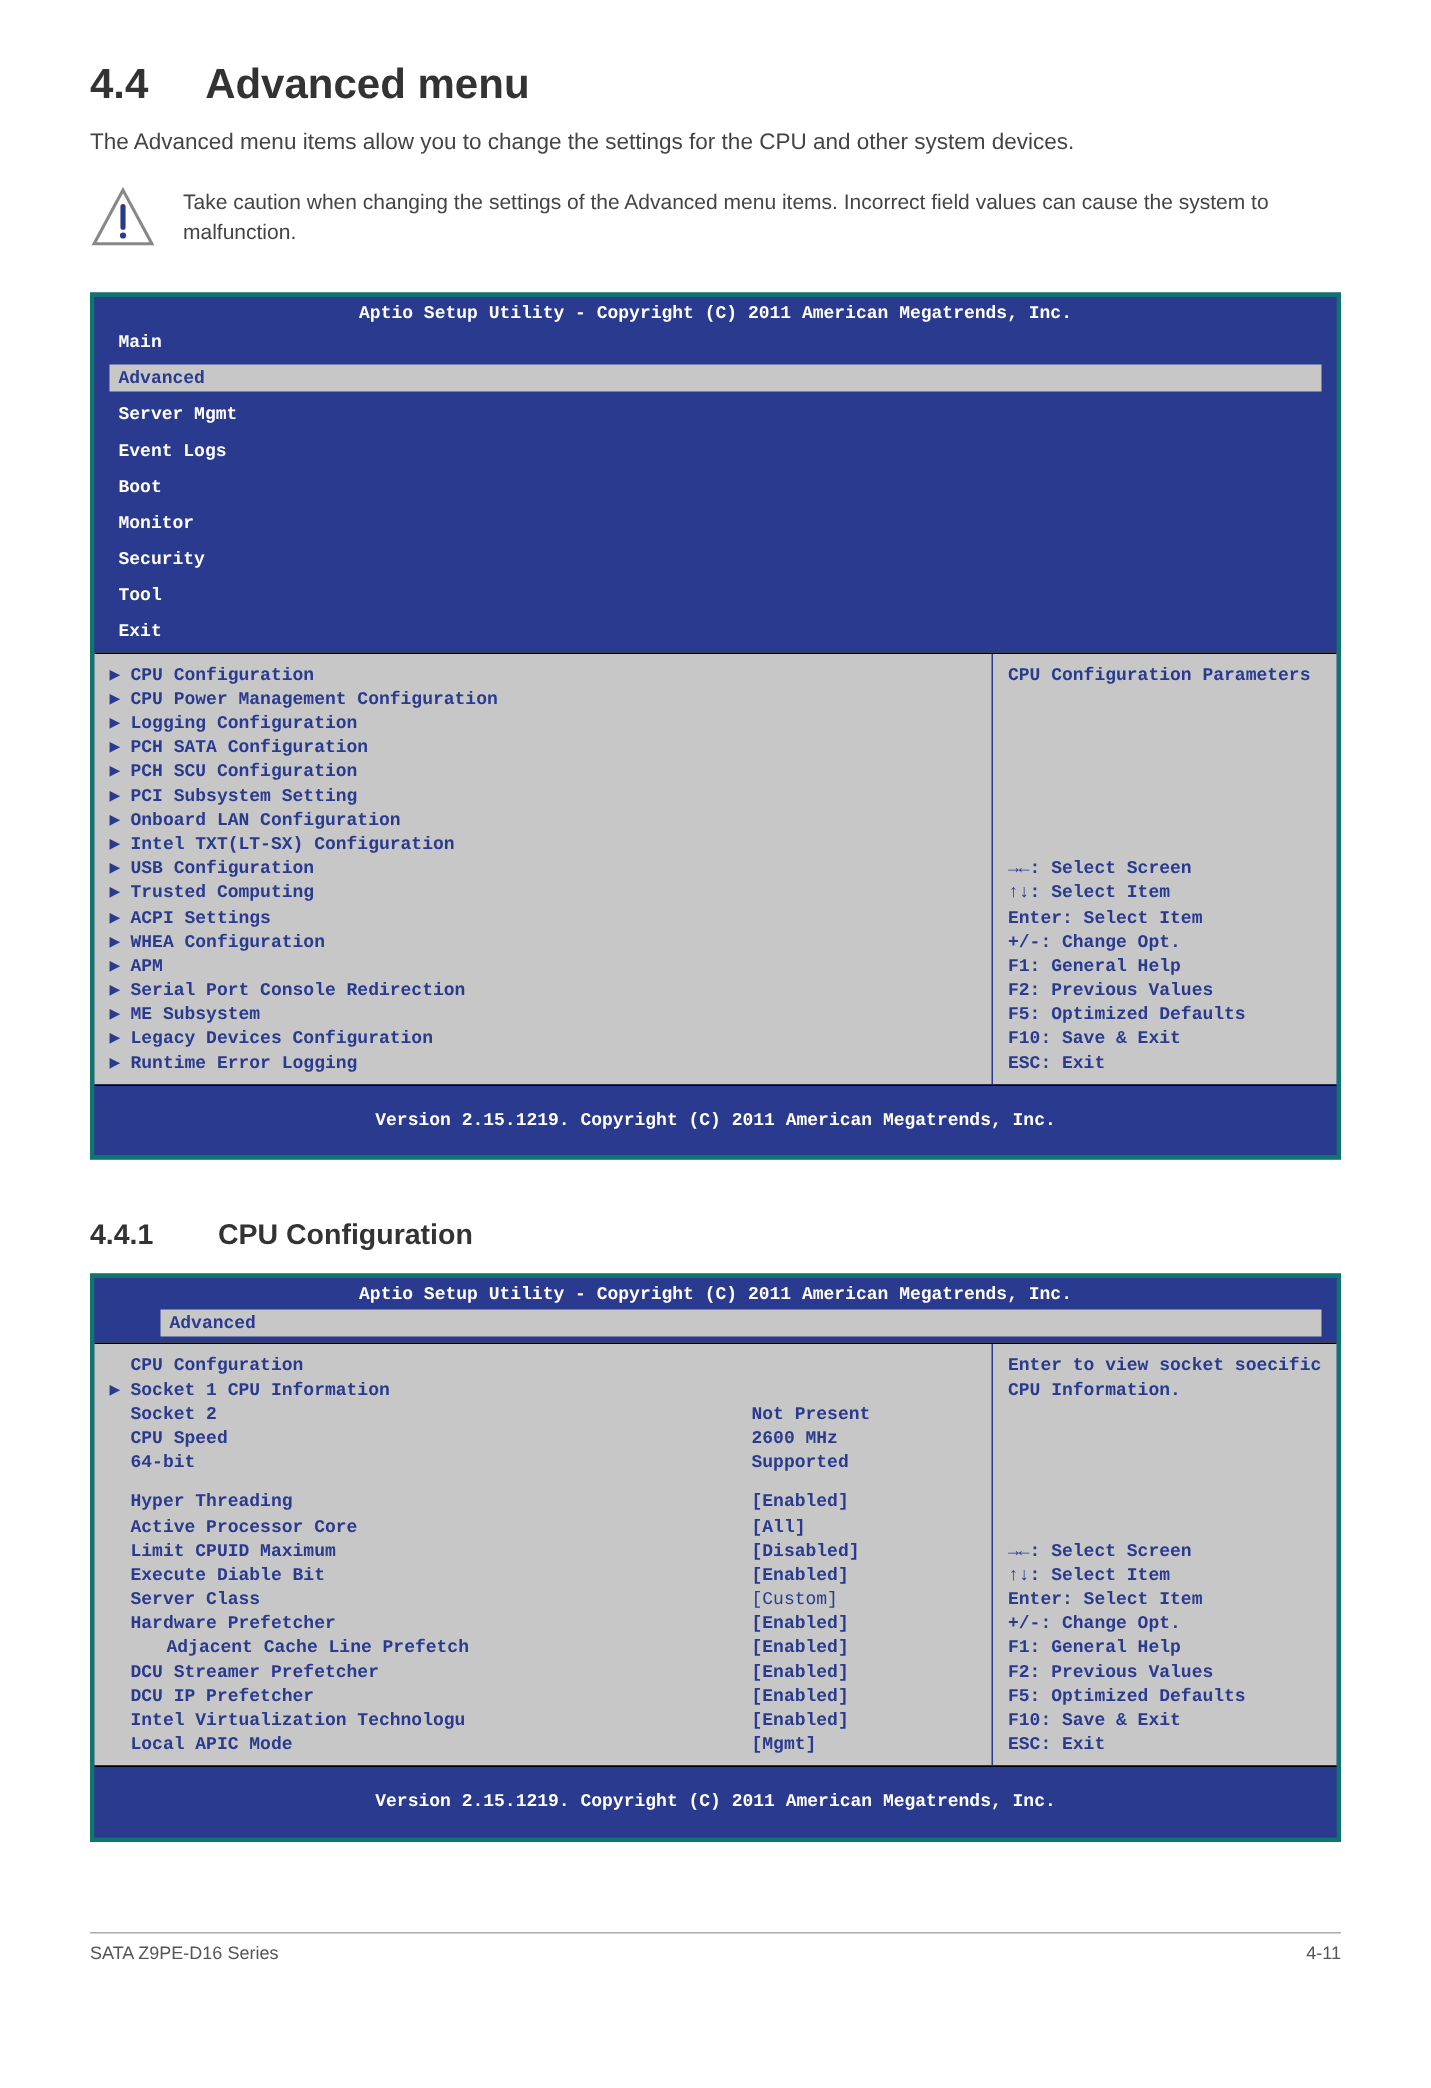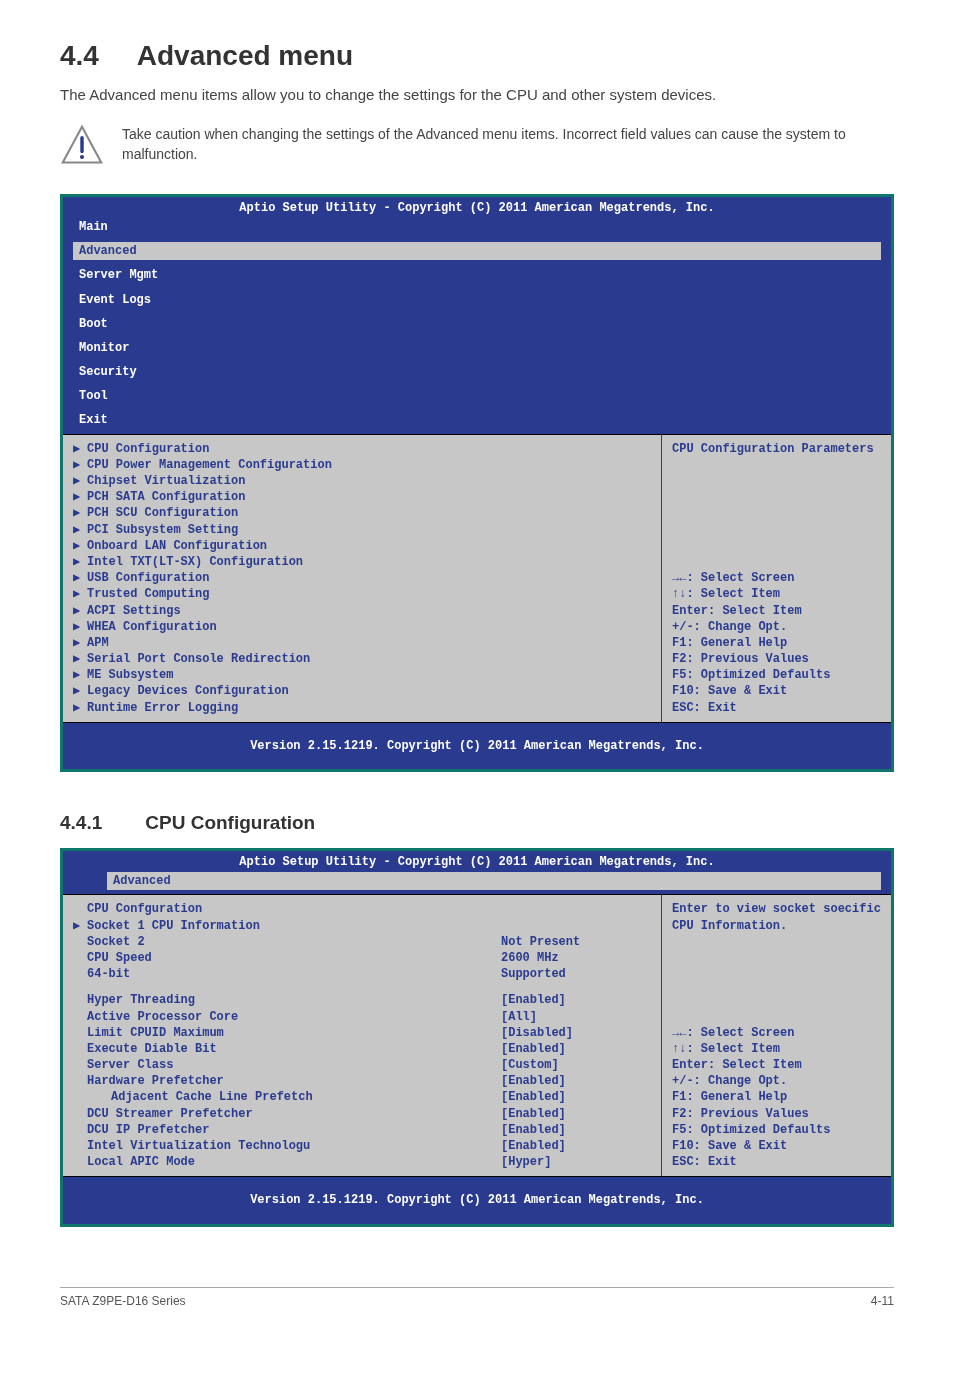--- a/index.html
+++ b/index.html
@@ -128,21 +128,21 @@
         <div class="bios-row">
           <span class="arrow">▶</span>
           <span class="lbl" style="font-weight: bold;">CPU Configuration</span>
         </div>
         <div class="bios-row">
           <span class="arrow">▶</span>
           <span class="lbl" style="font-weight: bold;">CPU Power Management Configuration</span>
         </div>
         <div class="bios-row">
           <span class="arrow">▶</span>
-          <span class="lbl" style="font-weight: bold;">Chipset Virtualization</span>
+          <span class="lbl" style="font-weight: bold;">Logging Configuration</span>
         </div>
         <div class="bios-row">
           <span class="arrow">▶</span>
           <span class="lbl" style="font-weight: bold;">PCH SATA Configuration</span>
         </div>
         <div class="bios-row">
           <span class="arrow">▶</span>
           <span class="lbl" style="font-weight: bold;">PCH SCU Configuration</span>
         </div>
         <div class="bios-row">
@@ -272,21 +272,21 @@
             <span class="val" style="font-weight: bold;">[Disabled]</span>
           </div>
           <div class="bios-row">
             <span class="arrow"></span>
             <span class="lbl" style="font-weight: bold;">Execute Diable Bit</span>
             <span class="val" style="font-weight: bold;">[Enabled]</span>
           </div>
           <div class="bios-row">
             <span class="arrow"></span>
             <span class="lbl" style="font-weight: bold;">Server Class</span>
-            <span class="val" style="font-weight: bold;">[Custom]</span>
+            <span class="val" style="font-weight: normal;">[Custom]</span>
           </div>
           <div class="bios-row">
             <span class="arrow"></span>
             <span class="lbl" style="font-weight: bold;">Hardware Prefetcher</span>
             <span class="val" style="font-weight: bold;">[Enabled]</span>
           </div>
           <div class="bios-row">
             <span class="arrow"></span>
             <span class="lbl" style="font-weight: bold; margin-left: 24px;">Adjacent Cache Line Prefetch</span>
             <span class="val" style="font-weight: bold;">[Enabled]</span>
@@ -302,21 +302,21 @@
             <span class="val" style="font-weight: bold;">[Enabled]</span>
           </div>
           <div class="bios-row">
             <span class="arrow"></span>
             <span class="lbl" style="font-weight: bold;">Intel Virtualization Technologu</span>
             <span class="val" style="font-weight: bold;">[Enabled]</span>
           </div>
           <div class="bios-row">
             <span class="arrow"></span>
             <span class="lbl" style="font-weight: bold;">Local APIC Mode</span>
-            <span class="val" style="font-weight: bold;">[Hyper]</span>
+            <span class="val" style="font-weight: bold;">[Mgmt]</span>
           </div>
         </div>
     </div>
     <div class="bios-right">
       <div style="font-weight:bold;">Enter to view socket soecific CPU Information.</div>
       <div id="bios2-help">
           <div style="font-weight: bold;">→←: Select Screen</div>
           <div style="font-weight: bold;">↑↓:  Select Item</div>
           <div style="font-weight: bold;">Enter: Select Item</div>
           <div style="font-weight: bold;">+/-: Change Opt.</div>

